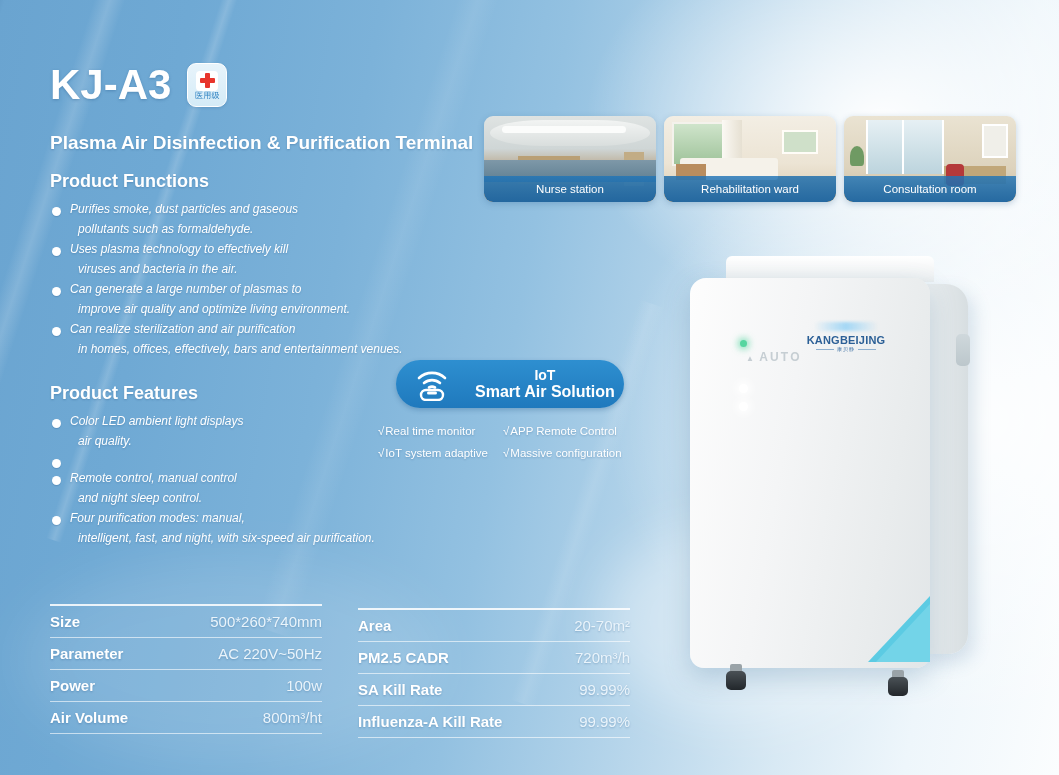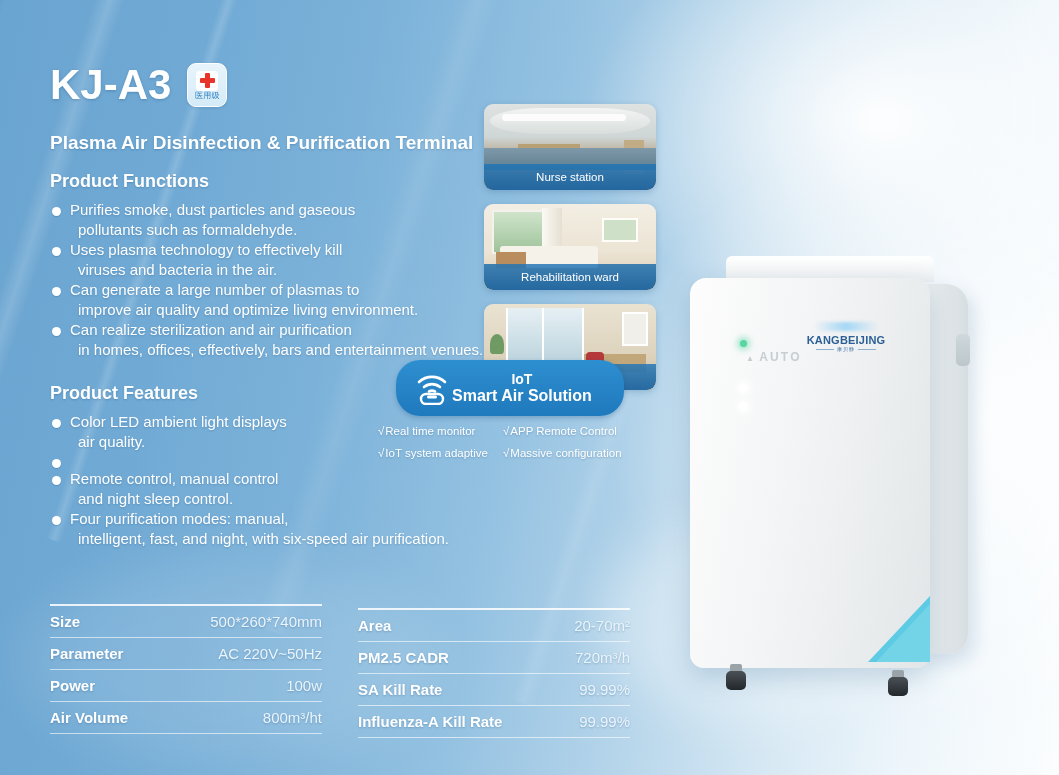--- a/index.html
+++ b/index.html
@@ -66,27 +66,28 @@
   .bullets{position:absolute;left:52px;width:580px;}
   #functions-list{top:200px;}
   #features-list{top:412px;}
   .bullet-item{display:flex;align-items:flex-start;margin-bottom:1px;}
   .dot{
     flex:0 0 auto;width:9px;height:9px;border-radius:50%;
     background:#ffffff;margin-top:7px;margin-right:9px;
     box-shadow:0 1px 1px rgba(30,80,130,0.25);
   }
   .btxt{
-    font-size:15px;color:#ffffff;line-height:19.5px;
+    font-size:12px;color:#ffffff;line-height:19.5px;
     text-shadow:0 1px 2px rgba(30,80,130,0.28);
+    font-style:italic;
   }
   .btxt .l2{display:block;padding-left:8px;}
 
   
-  .thumbs{position:absolute;top:104px;left:484px;display:flex;gap:14px;flex-direction:column;}
+  .thumbs{position:absolute;top:116px;left:484px;display:flex;gap:8px;}
   .thumb{
     position:relative;width:172px;height:86px;border-radius:9px;overflow:hidden;
     box-shadow:0 2px 6px rgba(40,90,140,0.25);
   }
   .thumb .scene{position:absolute;inset:0;}
   .cap{
     position:absolute;left:0;right:0;bottom:0;height:26px;
     background:linear-gradient(180deg, rgba(33,117,183,0.82), rgba(25,100,163,0.92));
     color:#ffffff;font-size:11.5px;display:flex;align-items:center;justify-content:center;
     border-bottom-left-radius:9px;border-bottom-right-radius:9px;
@@ -112,23 +113,23 @@
   .s3 .glass{position:absolute;top:4px;left:22px;width:74px;height:54px;background:linear-gradient(180deg,#e6f0f4,#bcd4dd);border-left:2px solid #fff;border-right:2px solid #fff;}
   .s3 .glassdiv{position:absolute;top:4px;left:58px;width:2px;height:54px;background:#fff;}
   .s3 .plant{position:absolute;top:30px;left:6px;width:14px;height:20px;background:#6f9a63;border-radius:50% 50% 20% 20%;}
   .s3 .desk{position:absolute;bottom:18px;right:10px;width:62px;height:18px;background:#c1a779;}
   .s3 .chair{position:absolute;bottom:16px;right:52px;width:18px;height:22px;background:#b5393a;border-radius:4px;}
   .s3 .pic{position:absolute;top:8px;right:8px;width:22px;height:30px;background:#f0efe9;border:2px solid #fff;}
   .s3 .floor{position:absolute;bottom:0;left:0;right:0;height:22px;background:linear-gradient(180deg,#d8c9a9,#c0ae8c);}
 
   
   .iot{
-    position:absolute;left:396px;top:360px;width:210px;height:56px;border-radius:24px;
+    position:absolute;left:396px;top:360px;width:210px;height:48px;border-radius:24px;
     background:linear-gradient(180deg,#2e8fd0 0%,#1f79bd 100%);
-    display:flex;align-items:center;gap:2px;padding-left:18px;
+    display:flex;align-items:center;gap:25px;padding-left:18px;
     box-shadow:0 2px 5px rgba(25,80,130,0.3);
   }
   .iot-ico{width:36px;height:34px;position:relative;flex:0 0 auto;}
   .iot-txt{display:flex;flex-direction:column;line-height:1.08;}
   .iot-txt .l1{color:#ffffff;font-size:14px;font-weight:bold;text-align:center;}
   .iot-txt .l2{color:#ffffff;font-size:16px;font-weight:bold;}
   .checks{position:absolute;left:378px;top:420px;width:250px;display:flex;flex-wrap:wrap;}
   .chk{width:50%;font-size:11.5px;color:#ffffff;line-height:22px;text-shadow:0 1px 2px rgba(30,80,130,0.3);white-space:nowrap;}
   .chk .tick{margin-right:1px;}
 

